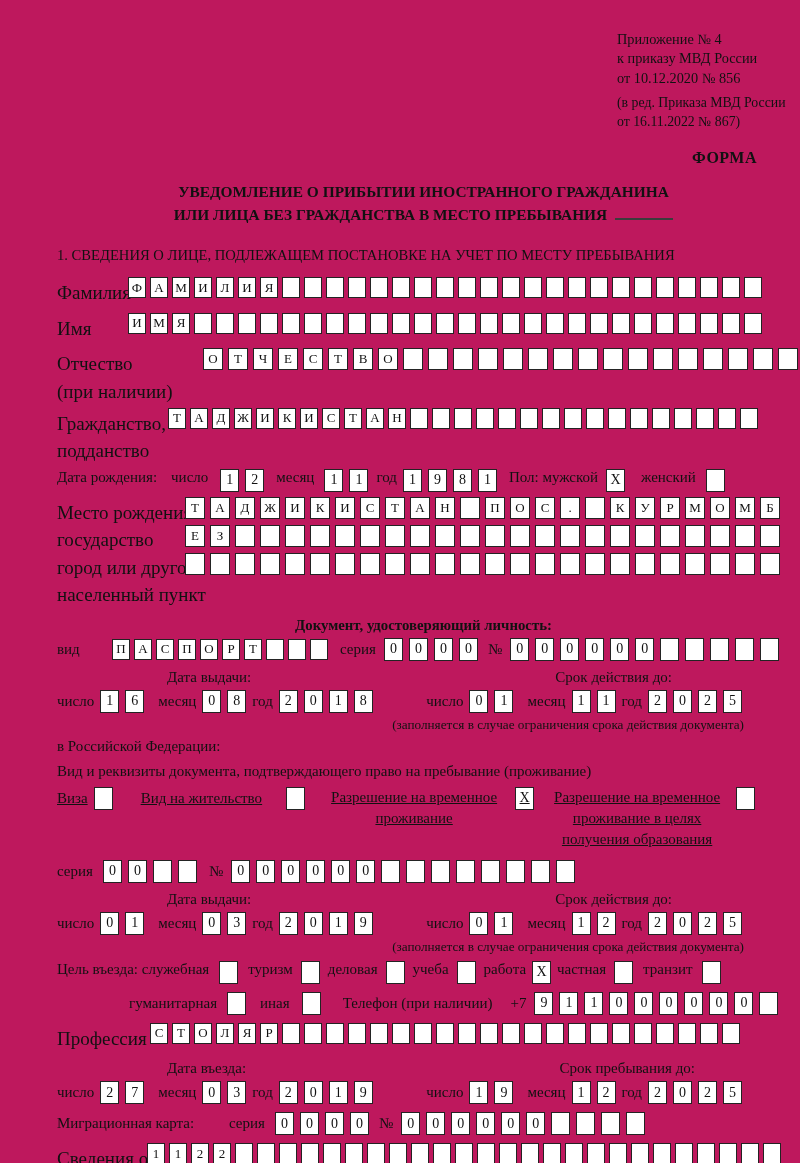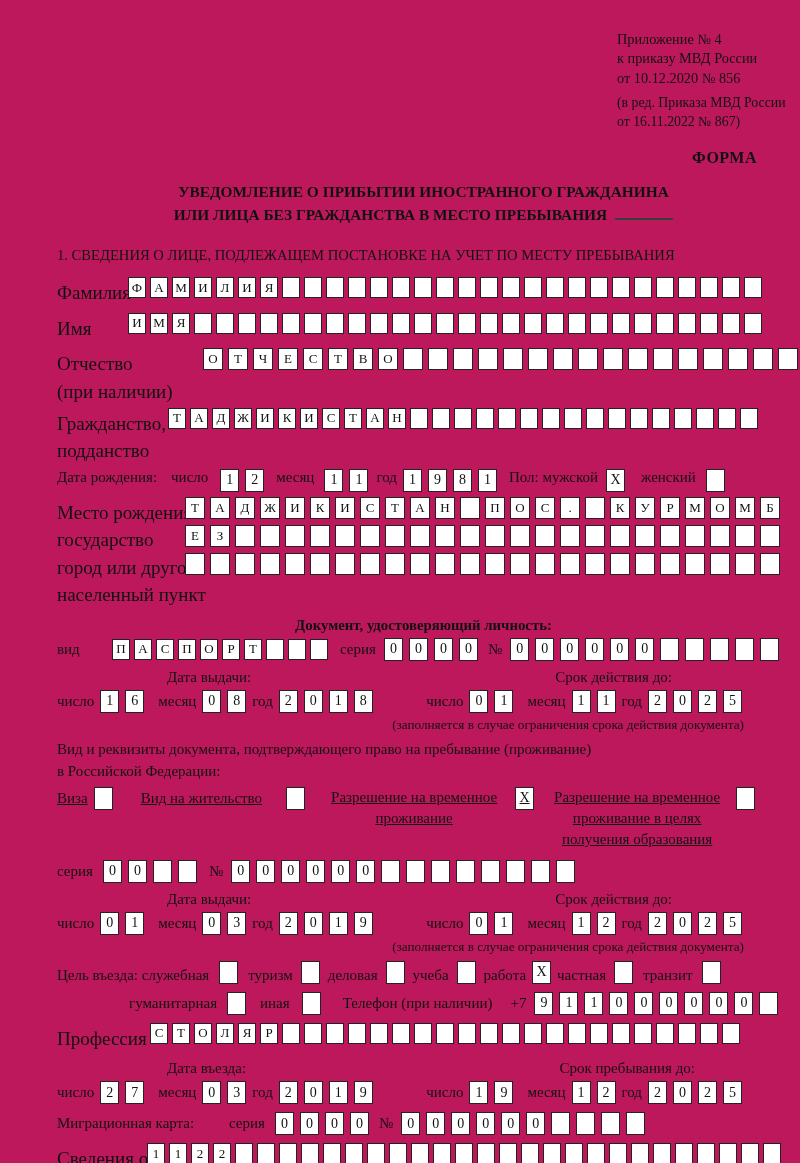--- a/index.html
+++ b/index.html
@@ -392,22 +392,22 @@
       <span class="grid big">
           <span class="cell">2</span>
           <span class="cell">0</span>
           <span class="cell">2</span>
           <span class="cell">5</span>
         </span>
     </div>
   </div>
   <div class="note">(заполняется в случае ограничения срока действия документа)</div>
 
+  <div class="w" style="margin-top:5px">в Российской Федерации:</div>
   <div class="w" style="margin-top:8px">Вид и реквизиты документа, подтверждающего право на пребывание (проживание)</div>
-  <div class="w" style="margin-top:5px">в Российской Федерации:</div>
 
   <div class="frow" style="margin-top:7px">
     <div class="cbitem">
       <span class="w">Виза</span>
       <span class="grid big">
           <span class="cell"></span>
         </span>
     </div>
     <div class="cbitem" style="margin-left:28px">
       <span class="w">Вид на жительство</span>
@@ -502,21 +502,21 @@
       <span class="grid big">
           <span class="cell">2</span>
           <span class="cell">0</span>
           <span class="cell">2</span>
           <span class="cell">5</span>
         </span>
     </div>
   </div>
   <div class="note">(заполняется в случае ограничения срока действия документа)</div>
 
-  <div class="frow inline" style="align-items:flex-end">
+  <div class="frow inline" style="align-items:flex-start">
     <span class="w">Цель въезда: служебная</span>
     <span class="grid big" style="margin-left:10px">
         <span class="cell"></span>
       </span>
     <span class="w" style="margin-left:10px">туризм</span>
     <span class="grid big" style="margin-left:8px">
         <span class="cell"></span>
       </span>
     <span class="w" style="margin-left:8px">деловая</span>
     <span class="grid big" style="margin-left:8px">

